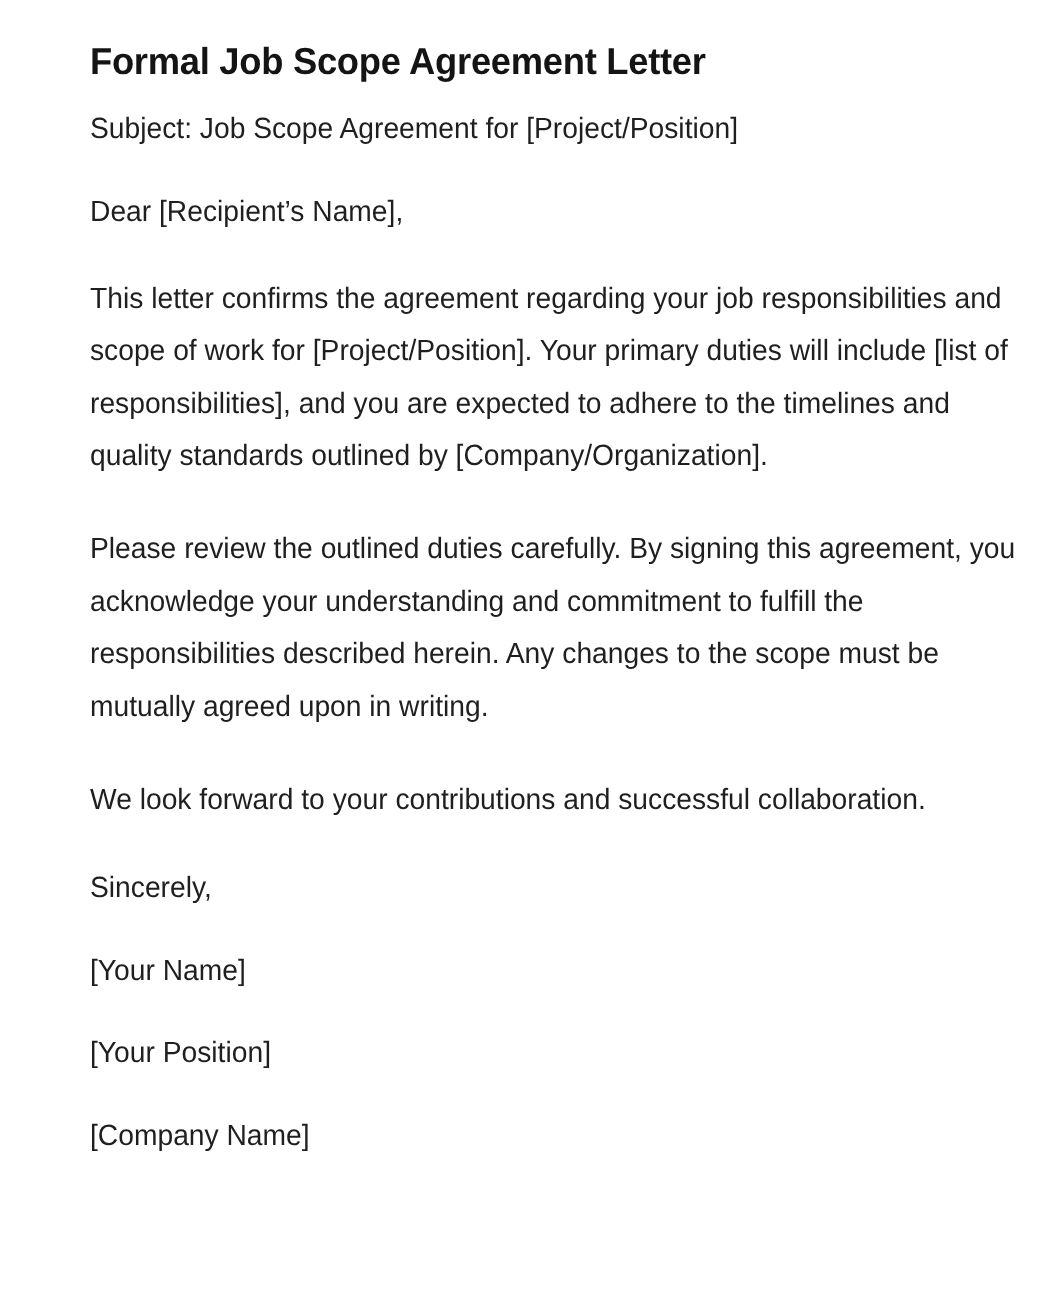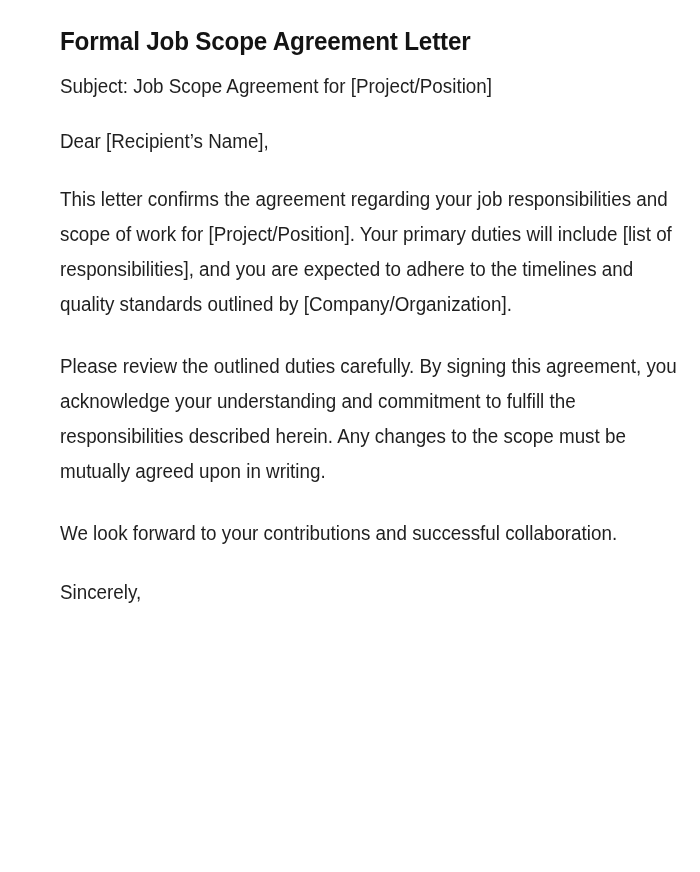--- a/index.html
+++ b/index.html
@@ -85,14 +85,19 @@
   <p class="salutation">Dear [Recipient’s Name],</p>
 
   <p class="body-para">This letter confirms the agreement regarding your job responsibilities and scope of work for [Project/Position]. Your primary duties will include [list of responsibilities], and you are expected to adhere to the timelines and quality standards outlined by [Company/Organization].</p>
 
   <p class="body-para">Please review the outlined duties carefully. By signing this agreement, you acknowledge your understanding and commitment to fulfill the responsibilities described herein. Any changes to the scope must be mutually agreed upon in writing.</p>
 
   <p class="body-para">We look forward to your contributions and successful collaboration.</p>
 
   <p class="closing-line">Sincerely,</p>
 
+  <div class="sign-block">
+    <p class="closing-line">[Your Name]</p>
+    <p class="closing-line">[Your Position]</p>
+    <p class="closing-line">[Company Name]</p>
+  </div>
 
 </div>
 
 </body></html>

